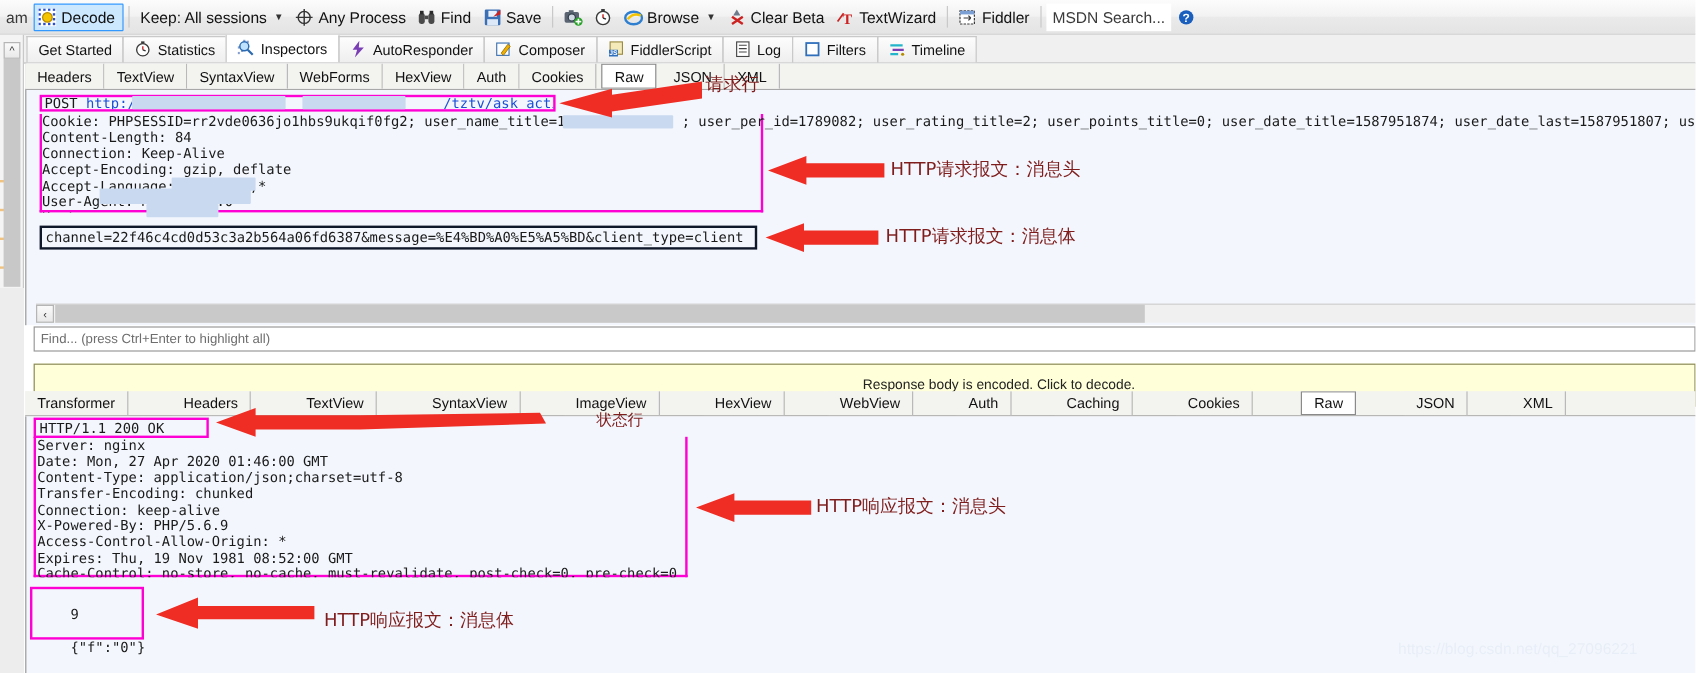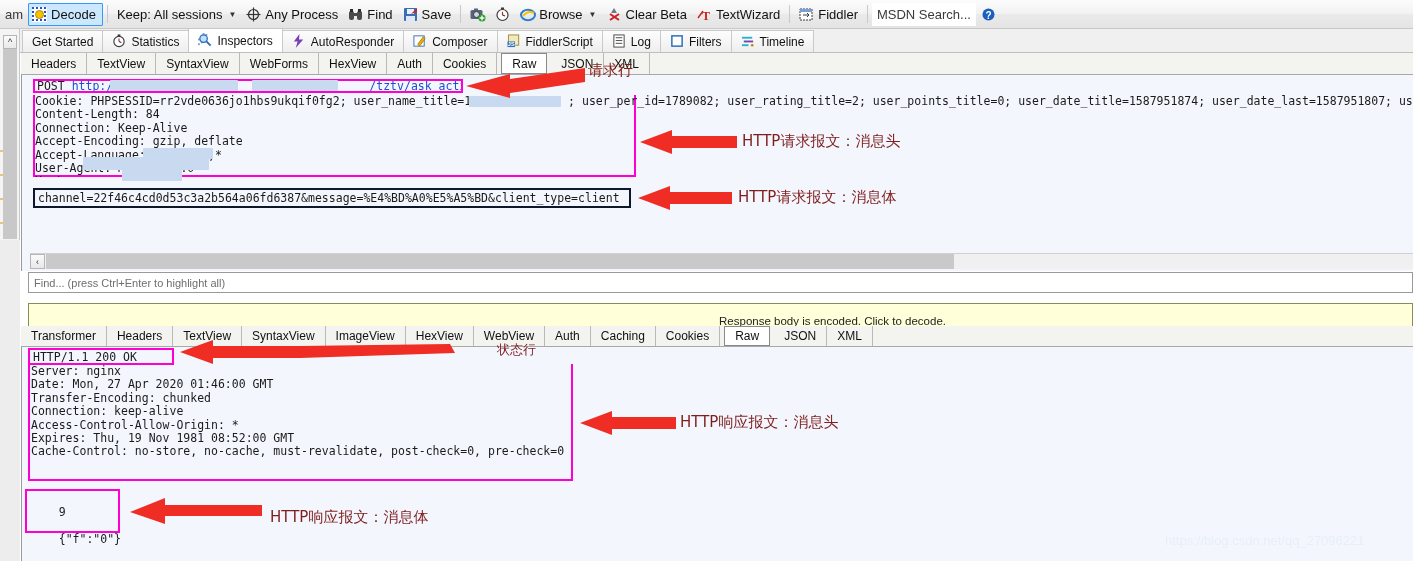--- a/index.html
+++ b/index.html
@@ -171,20 +171,21 @@
     display:flex; align-items:center; justify-content:flex-end;
     padding-right:466px;
     font-size:11.5px; color:#232323;
   }
   #resp-subtabs {
     position:absolute; left:21px; top:326px; width:1392px; height:21px;
     display:flex; align-items:stretch;
     background:#f3f3f0;
     white-space:nowrap; overflow:hidden;
     border-bottom:1px solid #a8a8a8;
+    gap:36px;
   }
   #resppane {
     position:absolute; left:21px; top:347px; width:1392px; height:214px;
     background:#f3f7fd; border-left:1px solid #9a9a9a;
   }
   #statusline {
     position:absolute; left:28px; top:348px; width:146px; height:17px;
     border:2px solid #ff00d4; background:#f3f7fd;
   }
   #statusline .mono { position:absolute; left:3px; top:2px; }
@@ -624,22 +625,24 @@
 <div id="resppane"></div>
 
 <div id="statusline">
   <div class="mono">HTTP/1.1 200 OK</div>
 </div>
 
 <div id="respheaders"></div>
 <div id="respheader-text">
   <div class="mono">Server: nginx</div>
   <div class="mono">Date: Mon, 27 Apr 2020 01:46:00 GMT</div>
+  <div class="mono">Content-Type: application/json;charset=utf-8</div>
   <div class="mono">Transfer-Encoding: chunked</div>
   <div class="mono">Connection: keep-alive</div>
+  <div class="mono">X-Powered-By: PHP/5.6.9</div>
   <div class="mono">Access-Control-Allow-Origin: *</div>
   <div class="mono">Expires: Thu, 19 Nov 1981 08:52:00 GMT</div>
   <div class="mono">Cache-Control: no-store, no-cache, must-revalidate, post-check=0, pre-check=0</div>
 
 </div>
 
 <div id="respbody">
   <div class="mono">
     <span>9</span><br>
     <span>{"f":"0"}</span><br>

